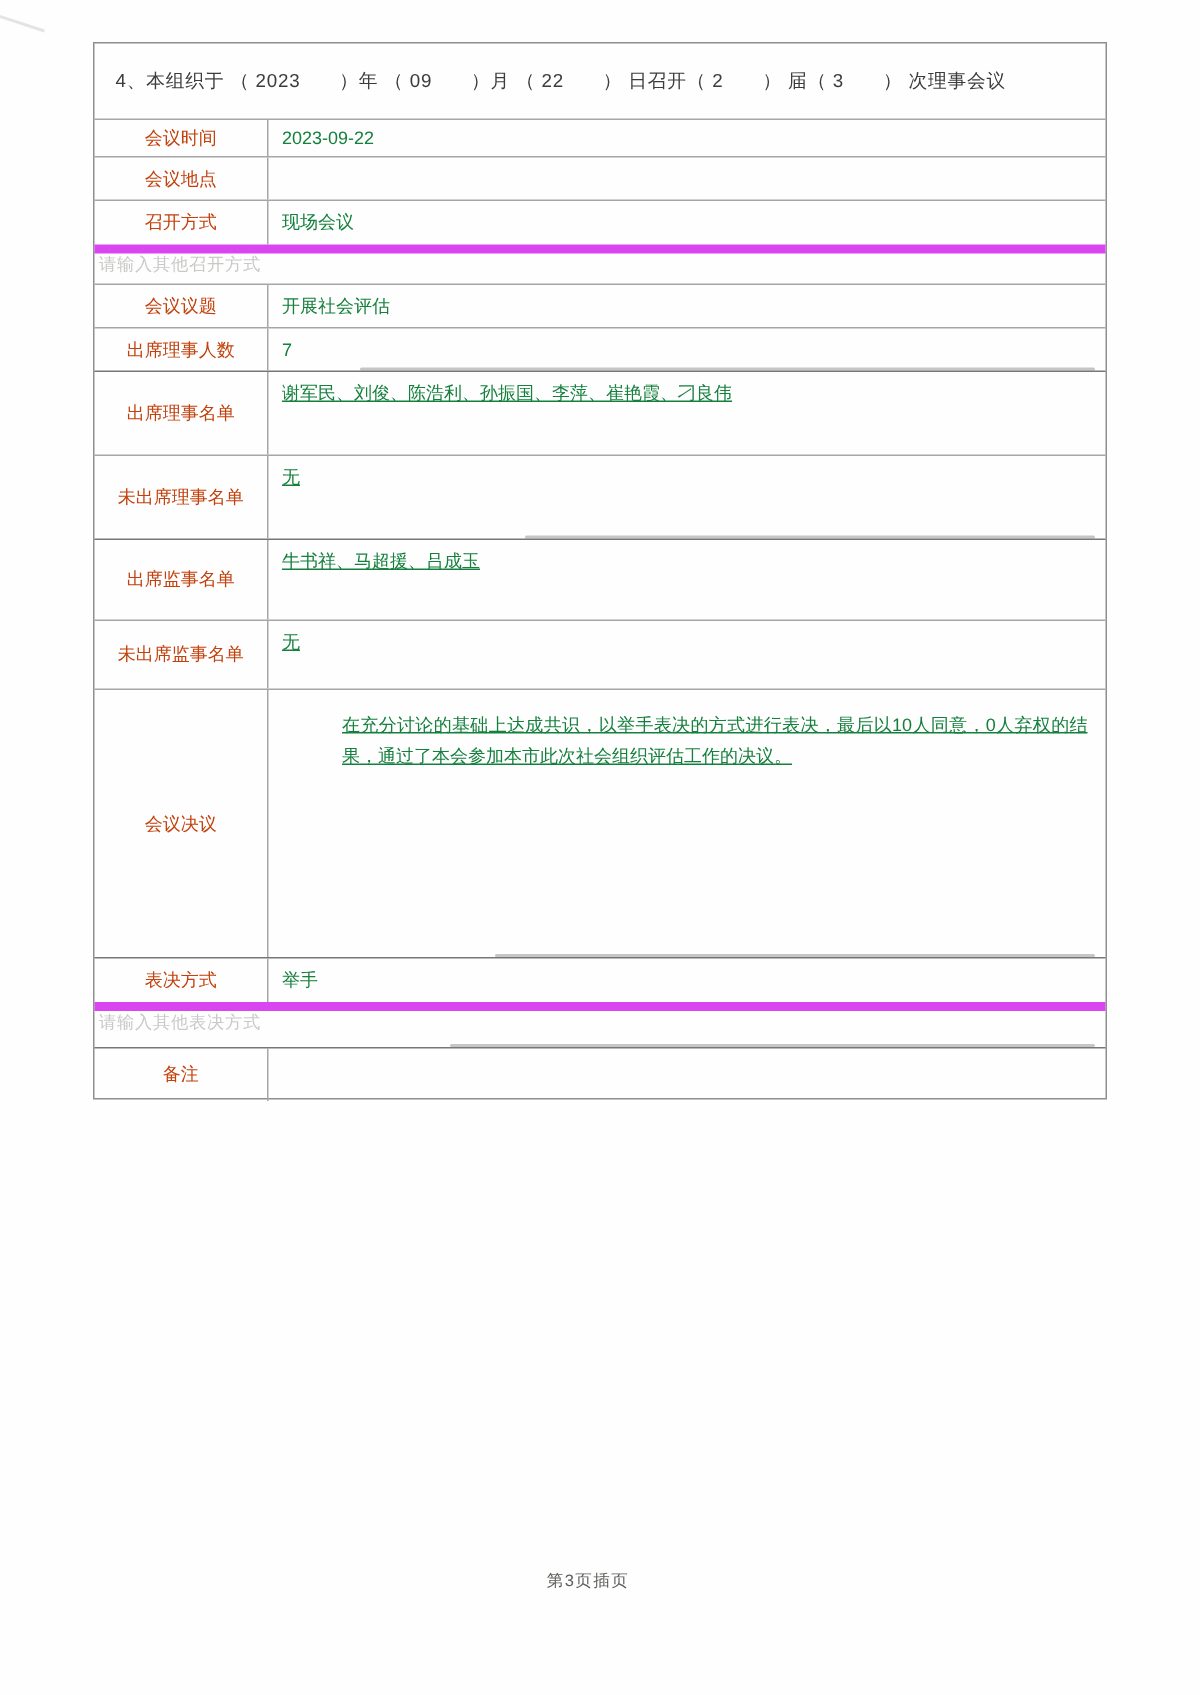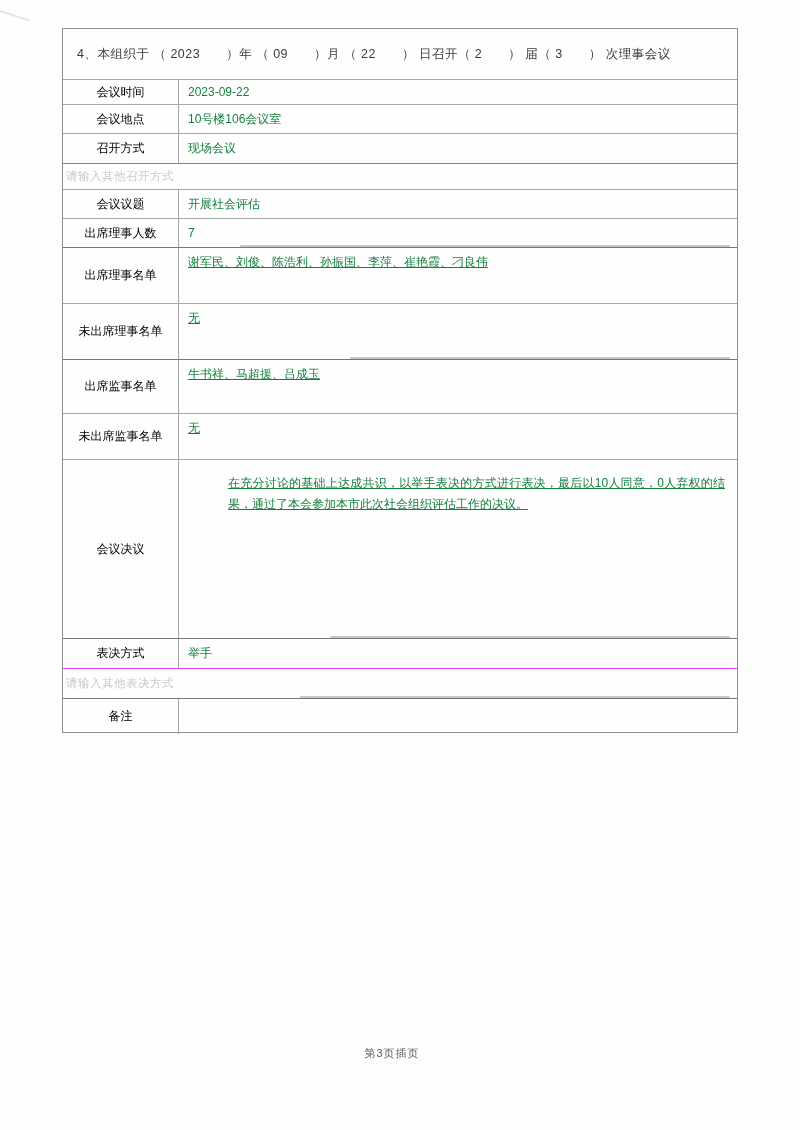--- a/index.html
+++ b/index.html
@@ -41,40 +41,40 @@
     box-sizing:border-box;
     font-size:12px;color:#3b3b3b;
   }
   .row.dark-top{border-top-color:#777775;}
   .label-cell{
     width:116px;min-width:116px;
     border-right:1px solid #a6a6a4;
     box-sizing:border-box;
     display:flex;align-items:center;justify-content:center;
     text-align:center;
-    color:#000000;
+    color:#c2410c;
   }
   .value-cell{
     flex:1;
     box-sizing:border-box;
     padding:0 12px 0 9px;
     display:flex;align-items:center;
     color:#15803d;
   }
   .value-top{align-items:flex-start;padding-top:6px;text-decoration:underline;}
   .value-para{
     display:block;
     padding-top:7px;
     line-height:1.75;
     text-align:justify;
     margin-left:40px;
   }
   .ph-row{
-    display:flex;align-items:center;
-    border-top:1px solid #d946ef;
+    display:flex;
+    border-top:6px solid #d946ef;
     box-sizing:border-box;
     padding-left:3px;
     font-size:11.5px;color:#c9c9c7;
     letter-spacing:.5px;
   }
   .h25{height:25px}.h26{height:26px}.h29{height:29px}.h30{height:30px}
   .h36{height:36px}.h46{height:46px}.h54{height:54px}.h56{height:56px}
   .h179{height:179px}
   .footer{
     position:absolute;left:0;top:1046px;width:784px;
@@ -105,21 +105,20 @@
       <span>4、本组织于 （ 2023　　）年 （ 09　　）月 （ 22　　） 日召开（ 2　　） 届（ 3　　） 次理事会议</span>
     </div>
 
     <div class="row h25">
       <div class="label-cell">会议时间</div>
       <div class="value-cell">2023-09-22</div>
     </div>
 
     <div class="row h29">
       <div class="label-cell">会议地点</div>
-      <div class="value-cell">10号楼106会议室</div>
     </div>
 
     <div class="row h30">
       <div class="label-cell">召开方式</div>
       <div class="value-cell">现场会议</div>
     </div>
 
     <div class="ph-row h26">
       <span>请输入其他召开方式</span>
     </div>

